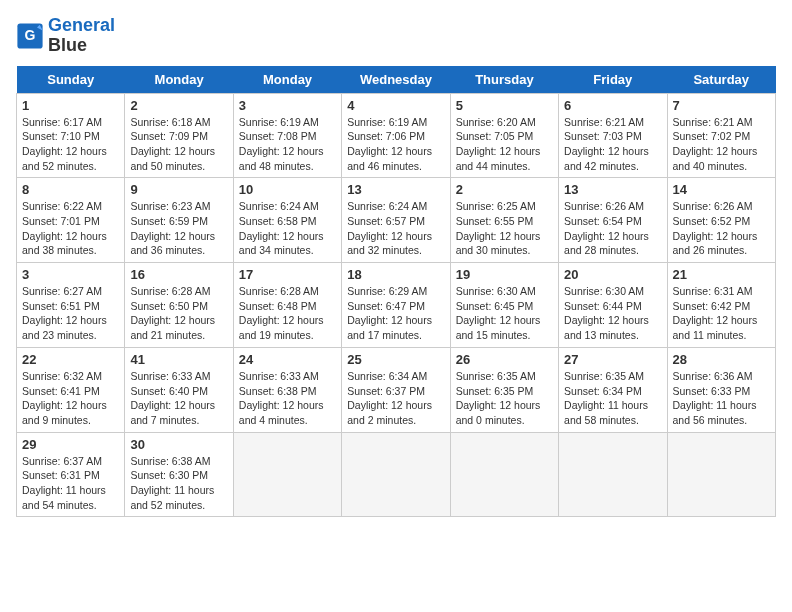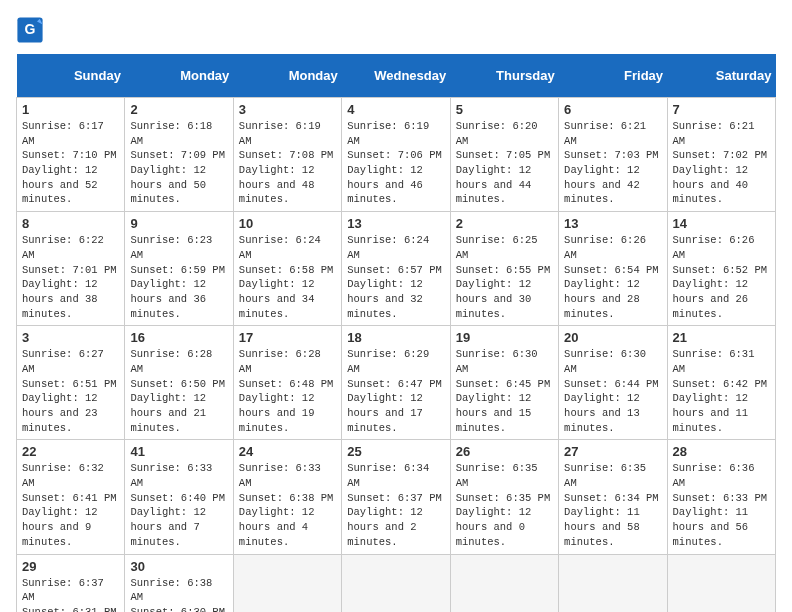--- a/index.html
+++ b/index.html
@@ -47,22 +47,22 @@
       color: #555;
     }
     table {
       width: 100%;
       border-collapse: collapse;
       font-size: 11px;
     }
     th {
       background-color: #1a6bbf;
       color: #fff;
-      padding: 14px 4px;
-      text-align: right;
+      padding: 6px 4px;
+      text-align: center;
       font-size: 13px;
       font-weight: bold;
     }
     td {
       border: 1px solid #ccc;
       vertical-align: top;
       padding: 4px 5px;
       height: 80px;
       width: 108px;
       background: #fff;
@@ -74,36 +74,40 @@
       font-size: 13px;
       font-weight: bold;
       color: #333;
       display: block;
       margin-bottom: 2px;
     }
     .day-info {
       color: #333;
       font-size: 10.5px;
       line-height: 1.4;
-      font-family: Liberation Mono, monospace;
     }
     tr:last-child td {
       height: 70px;
     }
   </style>
 </head>
 <body>
 
 <div class="header">
   <div class="logo">
     <svg class="logo-icon" viewBox="0 0 40 40">
       <rect x="2" y="2" width="36" height="36" rx="4" fill="#1a6bbf"></rect>
       <text x="20" y="26" text-anchor="middle" fill="white" font-size="20" font-weight="bold" font-family="Arial">G</text>
       <polygon points="30,8 38,12 34,4" fill="#60aaff"></polygon>
     </svg>
+    <div>
+      <div class="logo-text">
+        <span>General</span><br><span style="color:#333">Blue</span>
+      </div>
+    </div>
   </div>
   <div class="title-block">
     <div class="month-title"></div>
     <div class="location-title"></div>
   </div>
 </div>
 
 <table>
   <thead>
     <tr id="header-row">

